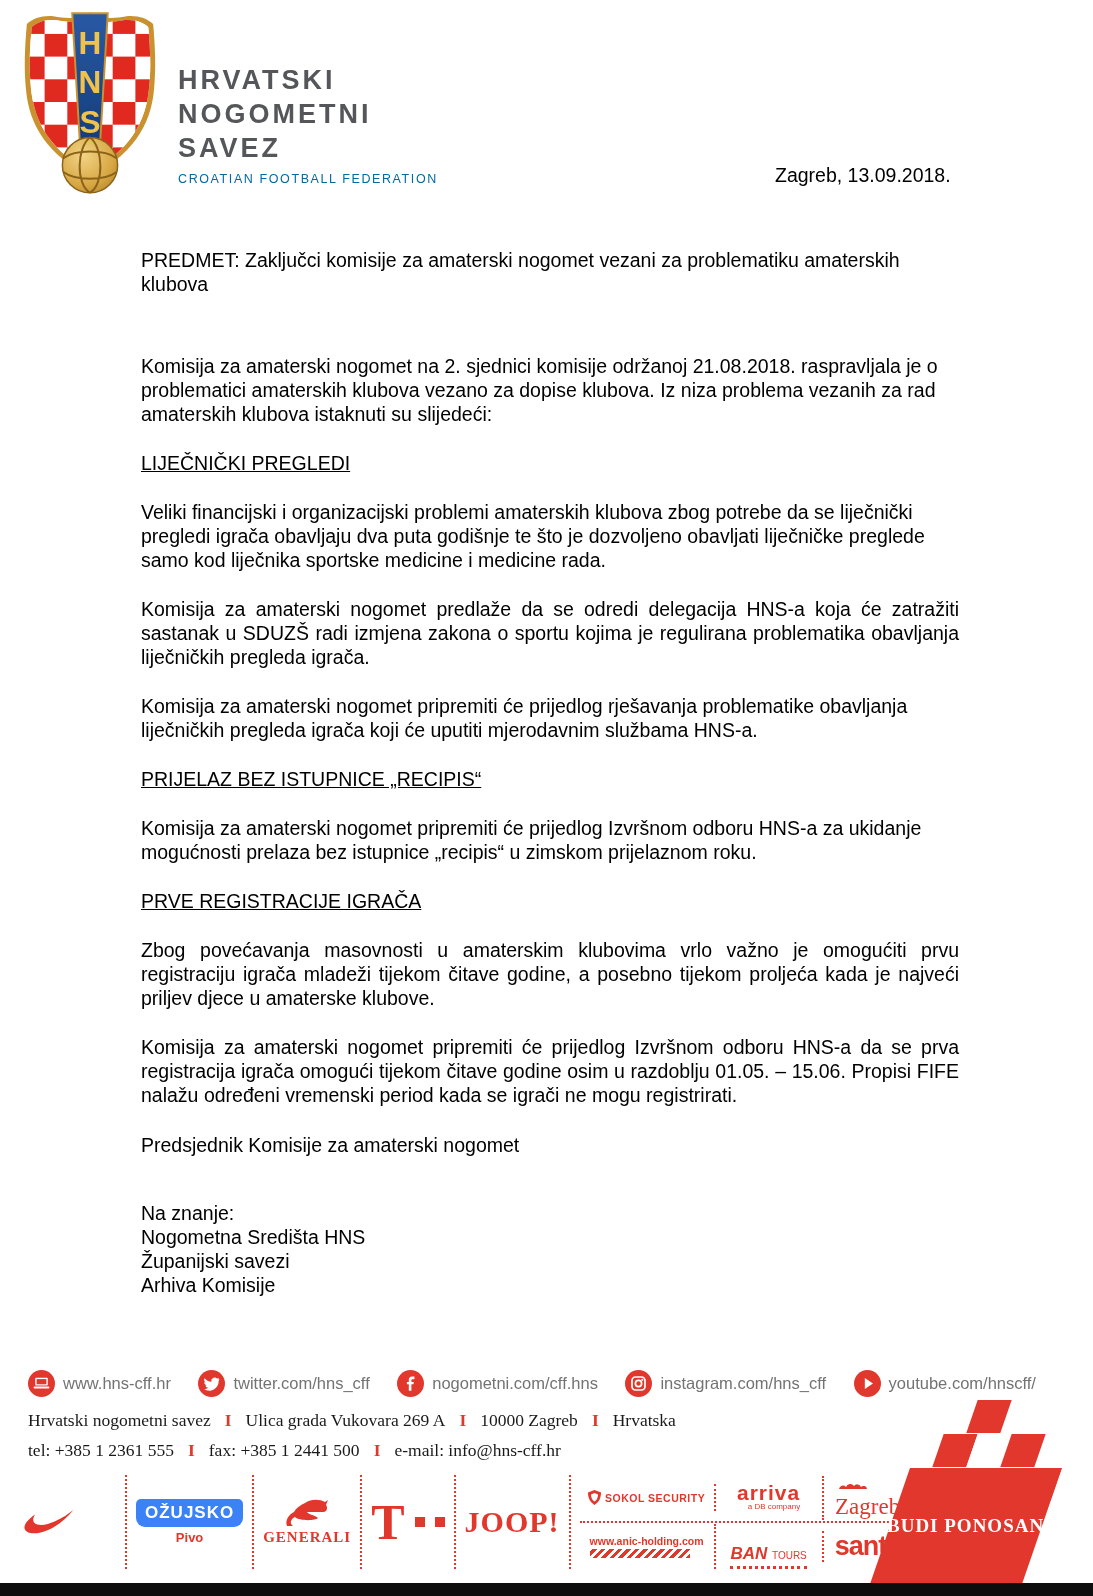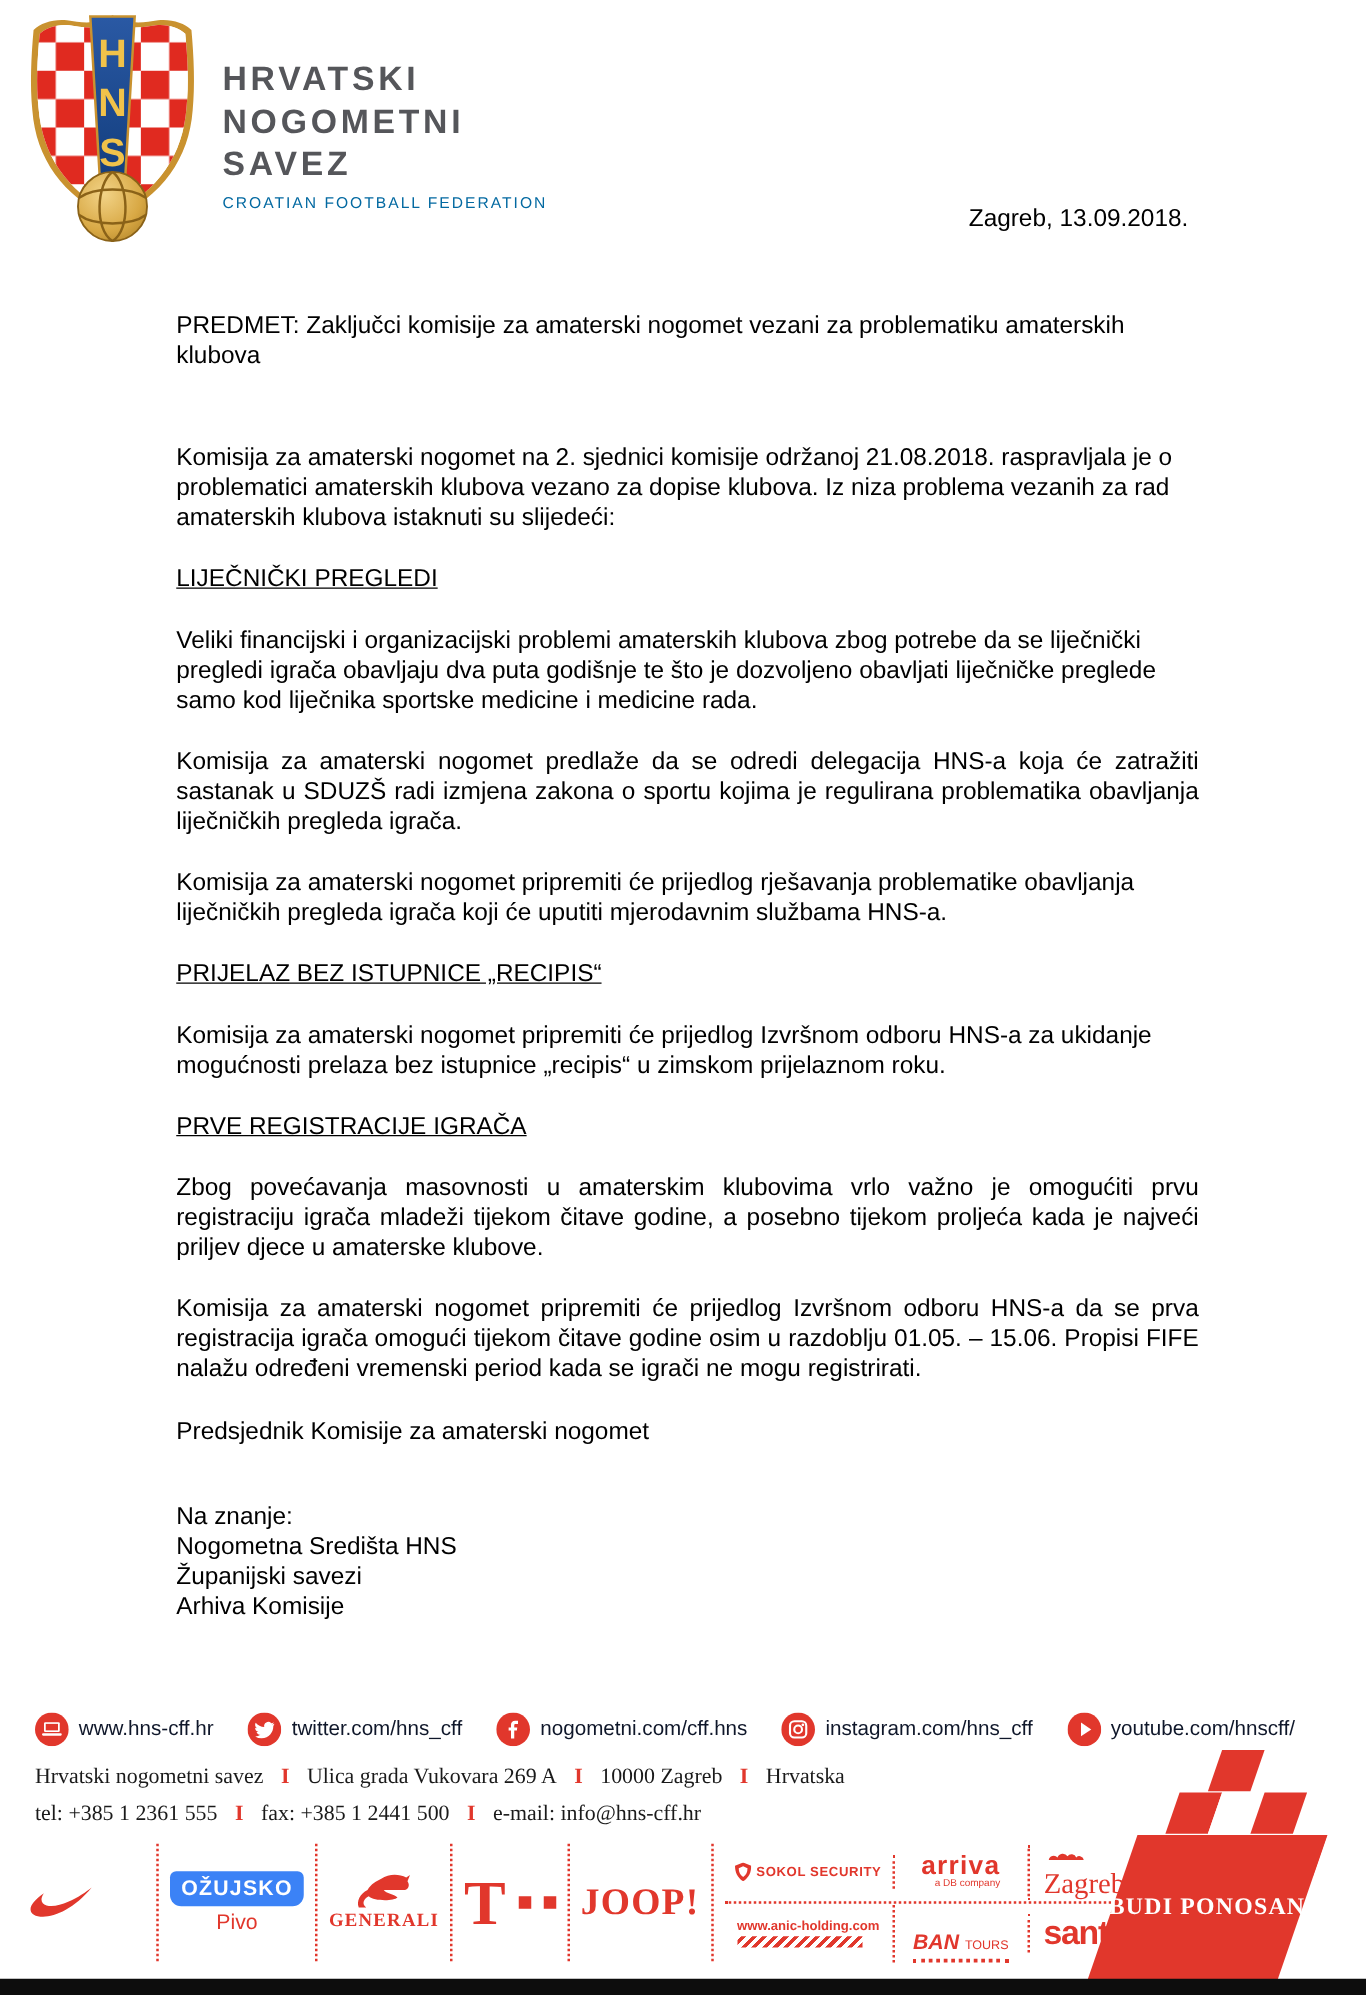--- a/index.html
+++ b/index.html
@@ -1,47 +1,47 @@
 <!DOCTYPE html>
 <html><head>
 <meta charset="utf-8">
 <style>
   html,body{margin:0;padding:0;background:#e8e8e8;}
   .page{position:relative;width:1093px;height:1596px;background:#ffffff;margin:0 auto;
         font-family:"Liberation Sans",sans-serif;color:#000;overflow:hidden;}
 
   
   .crest{position:absolute;left:16px;top:6px;}
-  .wordmark{position:absolute;left:178px;top:46px;}
+  .wordmark{position:absolute;left:178px;top:63px;}
   .wordmark .line{font-size:27px;font-weight:bold;color:#55565a;letter-spacing:3px;line-height:34px;}
   .wordmark .sub{margin-top:7px;font-size:12.5px;color:#0369a1;letter-spacing:1.6px;}
   .date{position:absolute;left:775px;top:164px;font-size:19.5px;}
 
   
   .content{position:absolute;left:141px;top:248px;width:818px;font-size:19.5px;line-height:24px;}
   .subject{margin:0 0 58px 0;}
   .para{margin:0 0 25px 0;}
   .para.j{text-align:justify;}
   .bheading{margin:16px 0 25px 0;text-decoration:underline;}
   .sigblock{margin-top:26px;}
   .ccblock{margin-top:44px;}
 
   
   .social-row{position:absolute;left:28px;top:1370px;width:1008px;display:flex;justify-content:space-between;align-items:center;}
-  .social-item{display:flex;align-items:center;gap:8px;color:#0f172a;font-size:16.5px;}
+  .social-item{display:flex;align-items:center;gap:8px;color:#737373;font-size:16.5px;}
   .sicon{width:27px;height:27px;flex:0 0 auto;}
 
   .address{position:absolute;left:28px;top:1405px;font-family:"Liberation Serif",serif;font-size:17.5px;line-height:30px;color:#1a1a1a;}
   .address .sep{color:#e1372c;font-weight:bold;margin:0 14px;}
 
   .sponsor-strip{position:absolute;left:24px;top:1466px;width:836px;height:112px;display:flex;align-items:center;color:#e1372c;}
   .vsep{border-left:2px dotted #e1372c;height:94px;margin:0 9px;flex:0 0 auto;}
   .sp{display:flex;flex-direction:column;align-items:center;justify-content:center;flex:0 0 auto;}
   .ozujsko-badge{background:#3b82f6;color:#fff;font-weight:bold;font-size:17px;letter-spacing:1px;padding:4px 9px;border-radius:5px 5px 9px 9px;}
-  .ozujsko-sub{font-size:17px;font-weight:normal;margin-top:3px;}
+  .ozujsko-sub{font-size:13px;font-weight:bold;margin-top:3px;}
   .generali-label{font-family:"Liberation Serif",serif;font-size:15px;font-weight:bold;letter-spacing:1px;margin-top:2px;}
   .tcom{display:flex;align-items:center;gap:10px;}
   .tcom .bigT{font-size:50px;font-weight:bold;line-height:44px;font-family:"Liberation Serif",serif;}
   .tcom .dot{width:10px;height:10px;background:#e1372c;display:inline-block;}
   .joop{font-family:"Liberation Serif",serif;font-weight:bold;font-size:30px;letter-spacing:1px;}
   .sgrid{display:flex;flex-direction:column;flex:0 0 auto;}
   .sg-row{display:flex;align-items:center;height:47px;}
   .sg-row + .sg-row{border-top:2px dotted #e1372c;}
   .sg-cell{display:flex;align-items:center;justify-content:center;gap:4px;padding:0 8px;}
   .sg-cell + .sg-cell{border-left:2px dotted #e1372c;}

